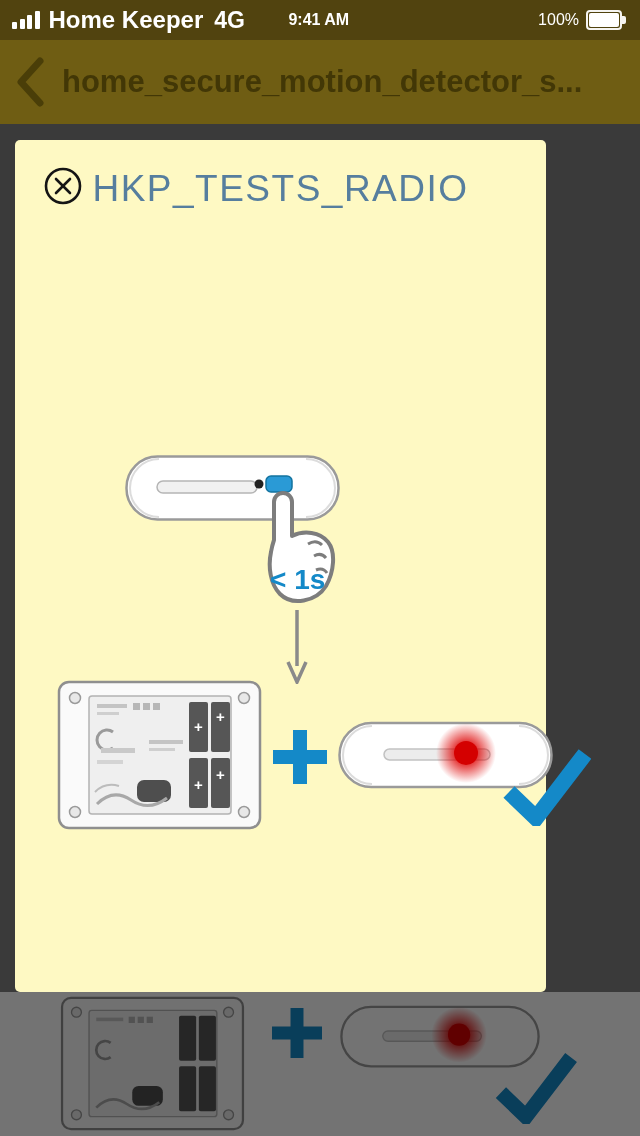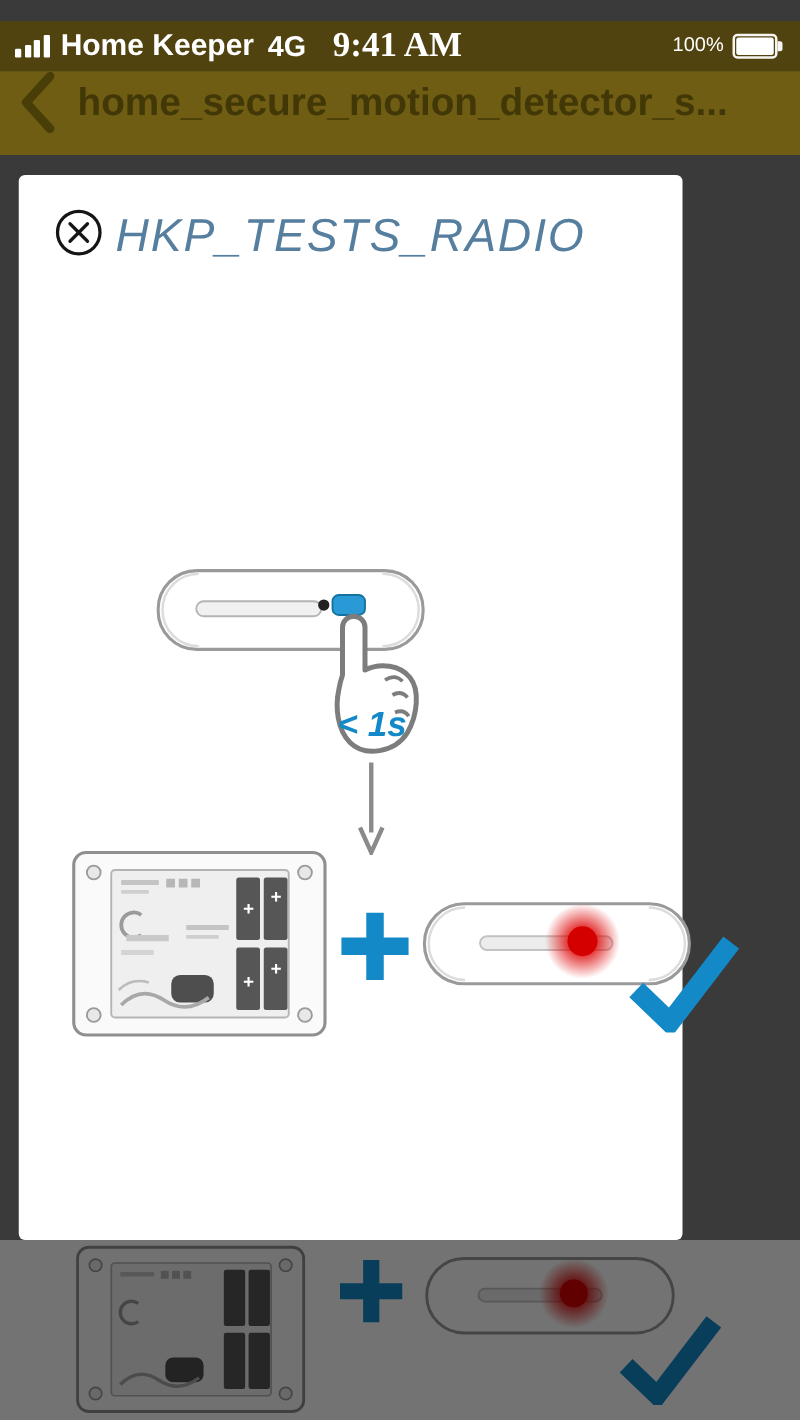--- a/index.html
+++ b/index.html
@@ -1,46 +1,46 @@
 <!DOCTYPE html>
 <html style="--accent-blue: #1489c8; --title-blue: #567e9e; --header-bg: #6f5d13; --statusbar-bg: #51430f; --led-red: #dd0000;"><head>
 <meta charset="utf-8">
 <style>
   html,body{margin:0;padding:0;background:#1d1d1d;}
   .screen{position:relative;width:640px;height:1136px;background:#3a3a3a;overflow:hidden;
           font-family:"Liberation Sans",sans-serif;}
 
   
   .statusbar{position:absolute;top:0;left:0;width:100%;height:40px;background:var(--statusbar-bg,#51430f);
-             color:#fff;display:flex;align-items:center;box-sizing:border-box;padding:0 12px;z-index:8;margin-top:17px;}
+             color:#fff;display:flex;align-items:center;box-sizing:border-box;padding:0 12px;z-index:8;}
   .sb-left{display:flex;align-items:center;gap:9px;}
   .sb-carrier{font-size:24px;font-weight:700;}
   .sb-net{font-size:23px;font-weight:700;margin-left:2px;}
-  .sb-time{position:absolute;left:50%;transform:translateX(-52%);font-size:28px;font-weight:700;font-family:Liberation Serif, serif;}
+  .sb-time{position:absolute;left:50%;transform:translateX(-52%);font-size:16px;font-weight:700;}
   .sb-right{margin-left:auto;display:flex;align-items:center;gap:7px;}
   .sb-batt-label{font-size:16px;font-weight:400;}
   .sig{display:flex;align-items:flex-end;gap:2.5px;height:18px;}
   .sig span{display:block;width:5px;background:#fff;border-radius:1px;}
   .sig .b1{height:7px}.sig .b2{height:10px}.sig .b3{height:14px}.sig .b4{height:18px}
   .batt{position:relative;width:42px;height:20px;}
   .batt .body{position:absolute;left:0;top:0;width:36px;height:20px;border:2px solid rgba(255,255,255,.95);
               border-radius:4px;box-sizing:border-box;}
   .batt .fill{position:absolute;left:3px;top:3px;width:30px;height:14px;background:#fff;border-radius:2px;}
   .batt .nub{position:absolute;right:2px;top:6px;width:4px;height:8px;background:rgba(255,255,255,.95);
              border-radius:0 2px 2px 0;}
 
   
   .header{position:absolute;top:40px;left:0;width:100%;height:84px;background:var(--header-bg,#6f5d13);
           display:flex;align-items:center;box-sizing:border-box;padding:0 14px;z-index:7;}
   .back{width:36px;height:56px;flex:0 0 auto;display:flex;align-items:center;cursor:pointer;}
   .header-title{margin-left:12px;font-size:31px;font-weight:700;color:#423706;white-space:nowrap;
                 overflow:hidden;flex:1;}
 
   
-  .modal{position:absolute;left:15px;top:140px;width:531px;height:852px;background:#ffffff;border-radius:5px;z-index:6;font-style:italic;}
+  .modal{position:absolute;left:15px;top:140px;width:531px;height:852px;background:#fef9c3;border-radius:5px;z-index:6;}
   .close-btn{position:absolute;left:28px;top:26px;width:40px;height:40px;cursor:pointer;}
   .modal-title{position:absolute;left:0;top:28px;width:100%;text-align:center;font-size:37px;
                letter-spacing:1.5px;color:var(--title-blue,#567e9e);font-weight:400;}
   .abs{position:absolute;}
   .hint{font-size:28px;font-weight:700;color:var(--accent-blue,#1489c8);z-index:4;}
   .bip{display:flex;align-items:center;justify-content:center;width:94px;height:94px;border-radius:50%;
        background:var(--accent-blue,#1489c8);color:#fff;font-size:33px;font-weight:700;z-index:4;}
   .accent{color:var(--accent-blue,#1489c8);}
 
   

